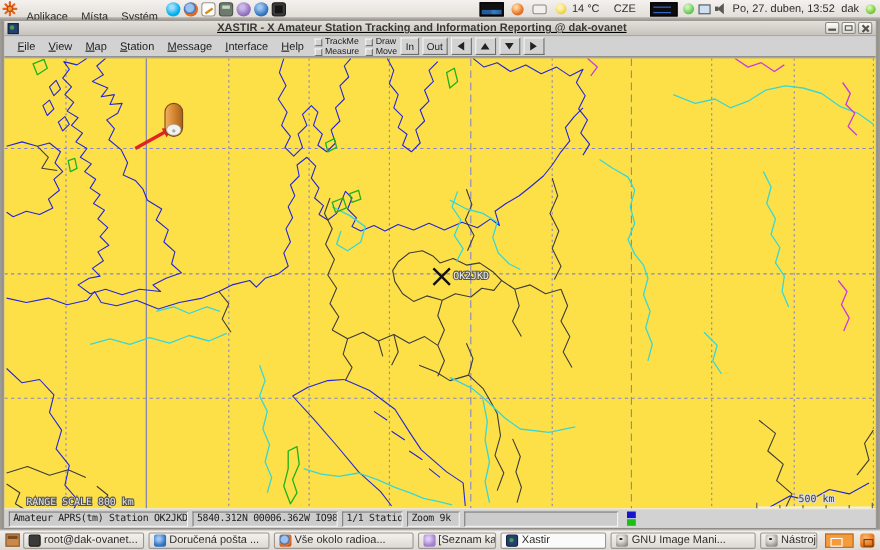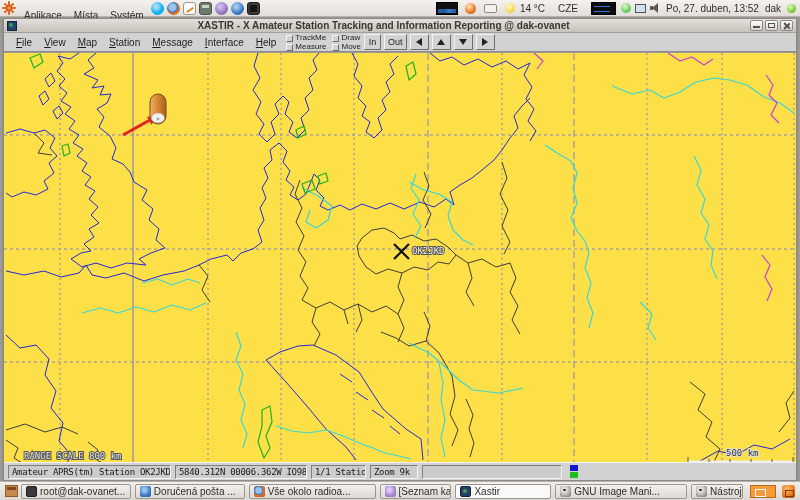--- a/index.html
+++ b/index.html
@@ -40,21 +40,21 @@
   .ic-vol::after { content:""; position:absolute; left:2px; top:0; border-top:5px solid transparent; border-bottom:5px solid transparent; border-right:6px solid #5a5852; }
   .presence { width:9px; height:9px; border-radius:50%; margin:0 4px 0 3px;
     background:radial-gradient(circle at 38% 32%,#d2f5b0 10%,#6cc52a 70%,#3f8c12 100%); }
   .ptxt { padding:0 3px; white-space:nowrap; }
   .spacer { flex:1; }
 
   
   .xwindow { position:absolute; left:3px; top:18px; width:794px; height:463px;
     background:#d2d2d2; border:1px solid #8e8a85; box-shadow:0 1px 2px rgba(0,0,0,.25); }
   .titlebar { height:14px; background:linear-gradient(#e3e0db,#c6c2bc); border-bottom:1px solid #a5a19a;
-    display:flex; align-items:center; padding:0 3px; }
+    display:flex; align-items:center; padding:0 3px;text-decoration:underline; }
   .title-icon { width:10px; height:10px; background:#26406e; border:1px solid #15223c; position:relative; flex:0 0 auto; }
   .title-icon::after { content:""; position:absolute; left:1px; top:1px; width:4px; height:4px; background:#3f9e4c; border-radius:50%; }
   .title-text { flex:1; text-align:center; font-size:10px; font-weight:bold; color:#3a3833; white-space:nowrap; overflow:hidden; }
   .wbtns { display:flex; gap:2px; flex:0 0 auto; }
   .wbtn { width:13px; height:11px; border:1px solid #8d8a85; border-radius:2px;
     background:linear-gradient(#fdfdfc,#d8d5d0); position:relative; }
   .wbtn-min::after { content:""; position:absolute; left:2px; right:2px; bottom:2px; height:2px; background:#55524d; }
   .wbtn-max::after { content:""; position:absolute; inset:2px; border:1px solid #55524d; }
   .wbtn-close::before,.wbtn-close::after { content:""; position:absolute; left:5px; top:1px; width:1.5px; height:8px; background:#55524d; }
   .wbtn-close::before { transform:rotate(45deg); } .wbtn-close::after { transform:rotate(-45deg); }

